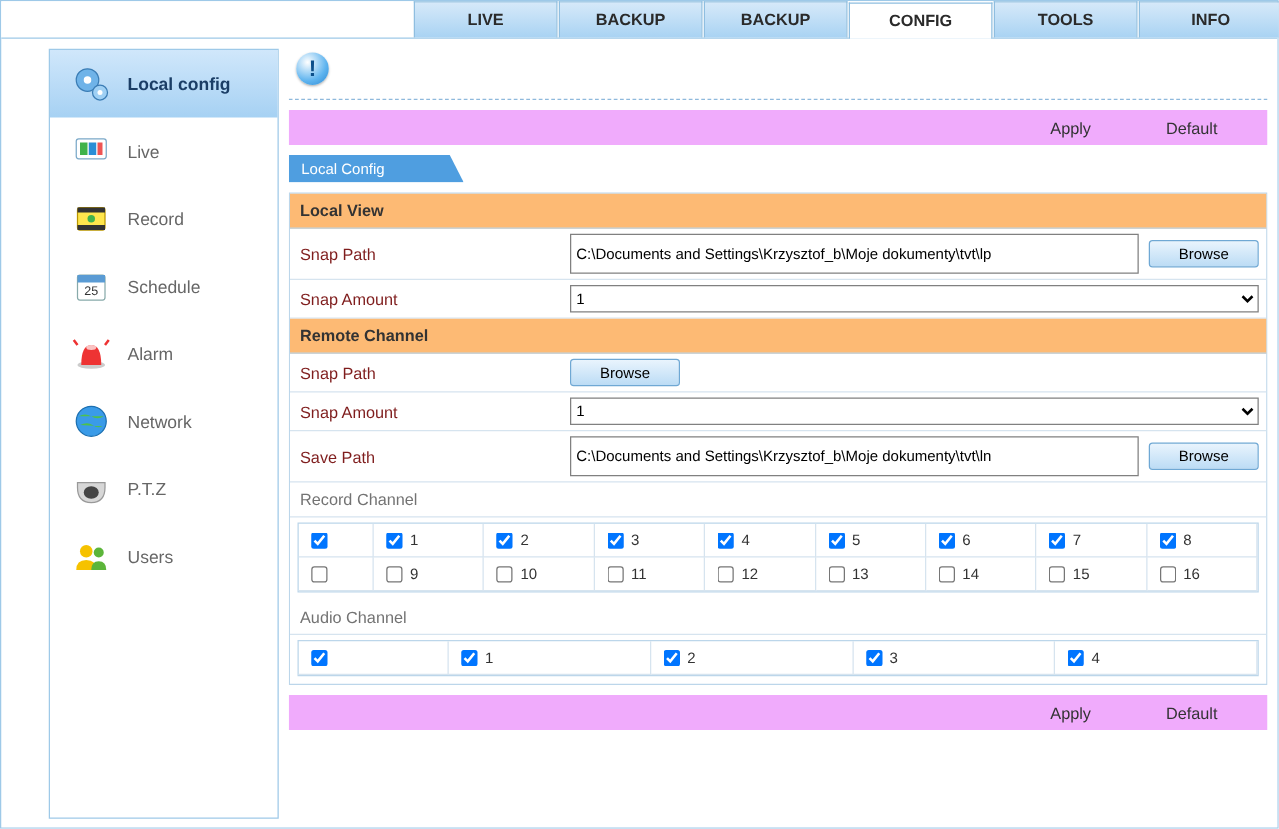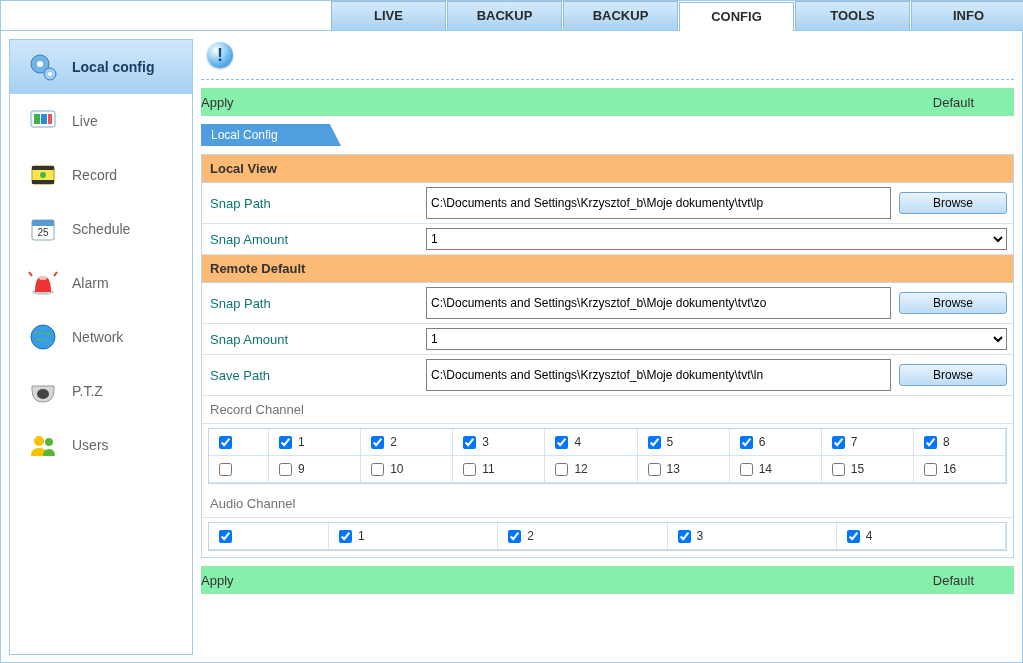--- a/index.html
+++ b/index.html
@@ -43,20 +43,21 @@
     border-right: 1px solid #8fbee0;
     position: relative;
     top: 1px;
   }
   
   .body {
     display: flex;
     height: calc(663px - 31px);
     padding: 8px;
     gap: 8px;
+    margin-left: 30px;
   }
   .sidebar {
     width: 184px;
     border: 1px solid #9ec9e8;
     display: flex;
     flex-direction: column;
   }
   .side-item {
     display: flex;
     align-items: center;
@@ -101,25 +102,25 @@
     font-size: 18px;
     display: flex; align-items: center; justify-content: center;
     box-shadow: 0 1px 2px rgba(0,0,0,.3);
   }
   hr.dashed {
     border: none;
     border-top: 1px dashed #8eb9dc;
     margin: 0;
   }
   .action-bar {
-    background: #86efac;
+    background: #f0abfc;
     height: 28px;
     display: flex;
     align-items: center;
-    justify-content: space-between;
+    justify-content: flex-end;
     gap: 60px;
     padding-right: 40px;
     font-size: 13px;
   }
   .action-bar span { cursor: pointer; }
   .tab-rib {
     display: flex;
   }
   .tab-rib .tab {
     background: #4f9ee0;
@@ -142,39 +143,39 @@
     display: flex;
     align-items: center;
     border-bottom: 1px solid #d6e4ef;
     padding: 4px 6px;
     gap: 8px;
   }
   .row:last-child { border-bottom: none; }
   .row .label {
     width: 210px;
     padding-left: 2px;
-    color: #0f766e;
+    color: #7f1d1d;
   }
   .row input[type=text] {
     flex: 1;
     height: 32px;
     border: 1px solid #808080;
     padding: 0 4px;
     font-size: 12px;
     background: #fff;
   }
   .row select {
     flex: 1;
     height: 22px;
     border: 1px solid #808080;
     font-size: 12px;
     background: #fff;
   }
   .browse-btn {
-    width: 108px;
+    width: 88px;
     height: 22px;
     background: linear-gradient(#e9f4fd,#bcdcf5);
     border: 1px solid #6fa8d4;
     border-radius: 3px;
     font-size: 12px;
     cursor: pointer;
   }
   .sub-head {
     padding: 6px 8px;
     border-bottom: 1px solid #d6e4ef;
@@ -323,24 +324,23 @@
           <input type="text" value="C:\Documents and Settings\Krzysztof_b\Moje dokumenty\tvt\lp" style="">
           <button class="browse-btn">Browse</button>
         </div>
         <div class="row">
           <div class="label">Snap Amount</div>
           <select>
             <option>1</option>
           </select>
         </div>
 
-        <div class="section-head">Remote Default</div>
+        <div class="section-head">Remote Channel</div>
         <div class="row">
           <div class="label">Snap Path</div>
-          <input type="text" value="C:\Documents and Settings\Krzysztof_b\Moje dokumenty\tvt\zo" style="">
           <button class="browse-btn">Browse</button>
         </div>
         <div class="row">
           <div class="label">Snap Amount</div>
           <select>
             <option>1</option>
           </select>
         </div>
 
         <div class="row">

